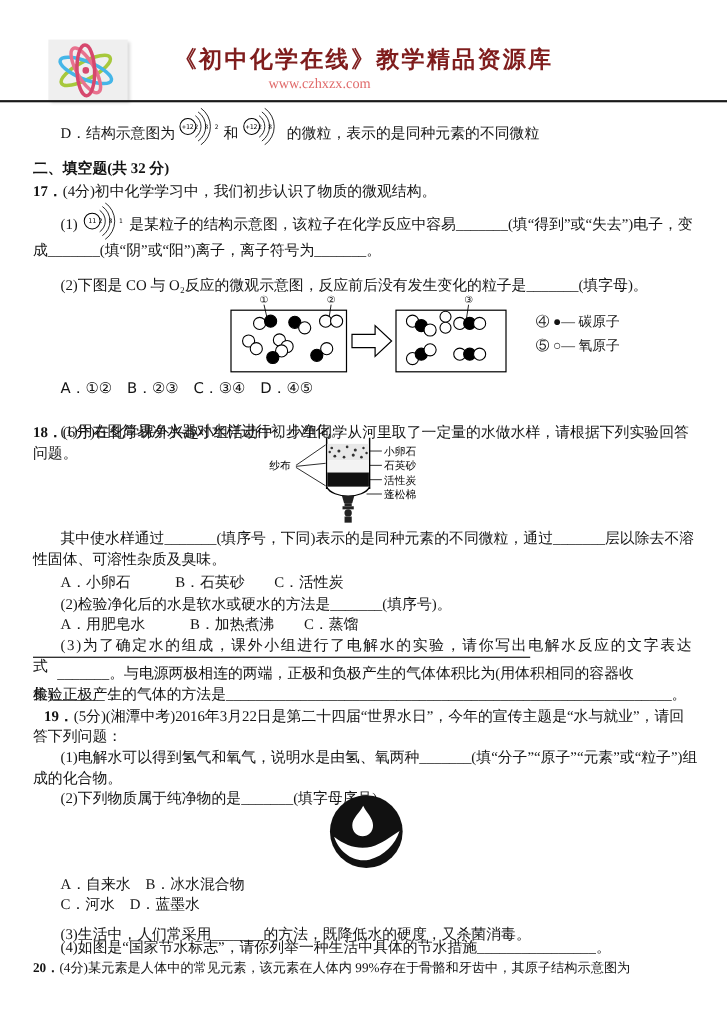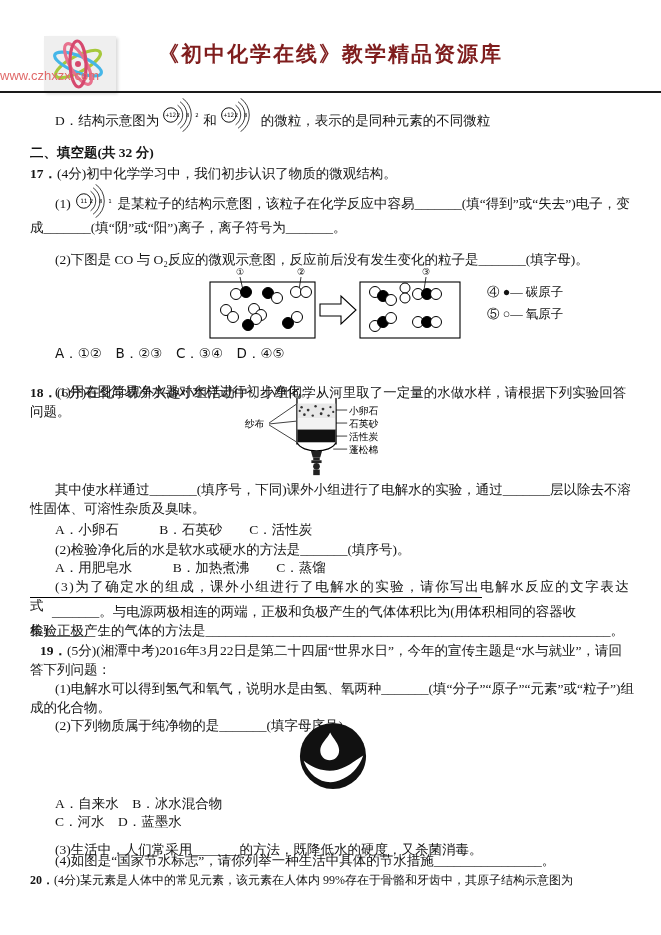--- a/index.html
+++ b/index.html
@@ -7,22 +7,22 @@
         font-family:"Liberation Serif","DejaVu Serif",serif;color:#141414;}
   .line{position:absolute;left:30px;width:604px;margin:0;font-size:13.5px;line-height:19px;}
   .bold{font-weight:bold;}
   .ind{text-indent:25px;}
   .qind{text-indent:10px;}
   .sp{letter-spacing:1.5px;}
   .circ{font-family:"DejaVu Sans","Liberation Sans",sans-serif;}
   
   .hdr-title{position:absolute;left:0;top:40px;width:661px;text-align:center;
              font-weight:bold;font-size:21px;color:#7f1d1d;letter-spacing:2px;margin:0;}
-  .hdr-url{position:absolute;left:0;top:68px;width:581px;text-align:left;
-           font-size:13px;color:#e06a6a;margin:0;font-family:Liberation Sans, sans-serif;}
+  .hdr-url{position:absolute;left:0;top:68px;width:581px;text-align:center;
+           font-size:13px;color:#e06a6a;margin:0;font-family:Liberation Serif, serif;}
   .hdr-rule{position:absolute;left:0;top:91px;width:661px;height:2px;background:#1a1a1a;}
   .logo-box{position:absolute;left:44px;top:36px;width:72px;height:56px;background:#efefef;
             box-shadow:2px 2px 3px rgba(0,0,0,.15);}
   
   .atom{display:inline-block;vertical-align:-10px;}
   .atom .nucleus{font-size:7px;font-family:"DejaVu Sans Mono",monospace;}
   .atom .shells{font-size:6.5px;letter-spacing:1.5px;font-family:"DejaVu Sans Mono",monospace;}
   .dline{position:absolute;left:30px;top:98px;width:604px;display:flex;align-items:flex-end;
          font-size:13.5px;padding-left:25px;}
   .dline .atom{margin:0 2px -2px 2px;}
@@ -197,21 +197,21 @@
       <line x1="100" y1="29" x2="112" y2="29"></line>
       <line x1="100" y1="43" x2="112" y2="43"></line>
       <line x1="97" y1="57" x2="112" y2="57"></line>
     </g>
     <text x="114" y="19" class="svgtxt">小卵石</text>
     <text x="114" y="33" class="svgtxt">石英砂</text>
     <text x="114" y="47" class="svgtxt">活性炭</text>
     <text x="114" y="61" class="svgtxt">蓬松棉</text>
   </svg>
 
-  <p class="line ind" style="top:480px;">其中使水样通过_______(填序号，下同)课外小组进行了电解水的实验，通过_______层以除去不溶性固体、可溶性杂质及臭味。</p>
+  <p class="line ind" style="top:480px;">其中使水样通过_______(填序号，下同)表示的是同种元素的不同微粒，通过_______层以除去不溶性固体、可溶性杂质及臭味。</p>
   <p class="line ind" style="top:520px;">A．小卵石　　　B．石英砂　　C．活性炭</p>
   <p class="line ind" style="top:540px;">(2)检验净化后的水是软水或硬水的方法是_______(填序号)。</p>
   <p class="line ind" style="top:558px;">A．用肥皂水　　　B．加热煮沸　　C．蒸馏</p>
   <p class="line ind sp" style="top:577px;">(3)为了确定水的组成，课外小组进行了电解水的实验，请你写出电解水反应的文字表达式</p>
   <div class="ansrule"></div>
   <p class="line" style="top:602px;text-indent:22px;">_______。与电源两极相连的两端，正极和负极产生的气体体积比为(用体积相同的容器收集)_______，</p>
   <p class="line" style="top:621px;">检验正极产生的气体的方法是____________________________________________________________。</p>
 
   <p class="line qind" style="top:641px;"><span class="bold">19．</span><span>(5分)(湘潭中考)2016年3月22日是第二十四届“世界水日”，今年的宣传主题是“水与就业”，请回答下列问题：</span></p>
   <p class="line ind" style="top:679px;">(1)电解水可以得到氢气和氧气，说明水是由氢、氧两种_______(填“分子”“原子”“元素”或“粒子”)组成的化合物。</p>

